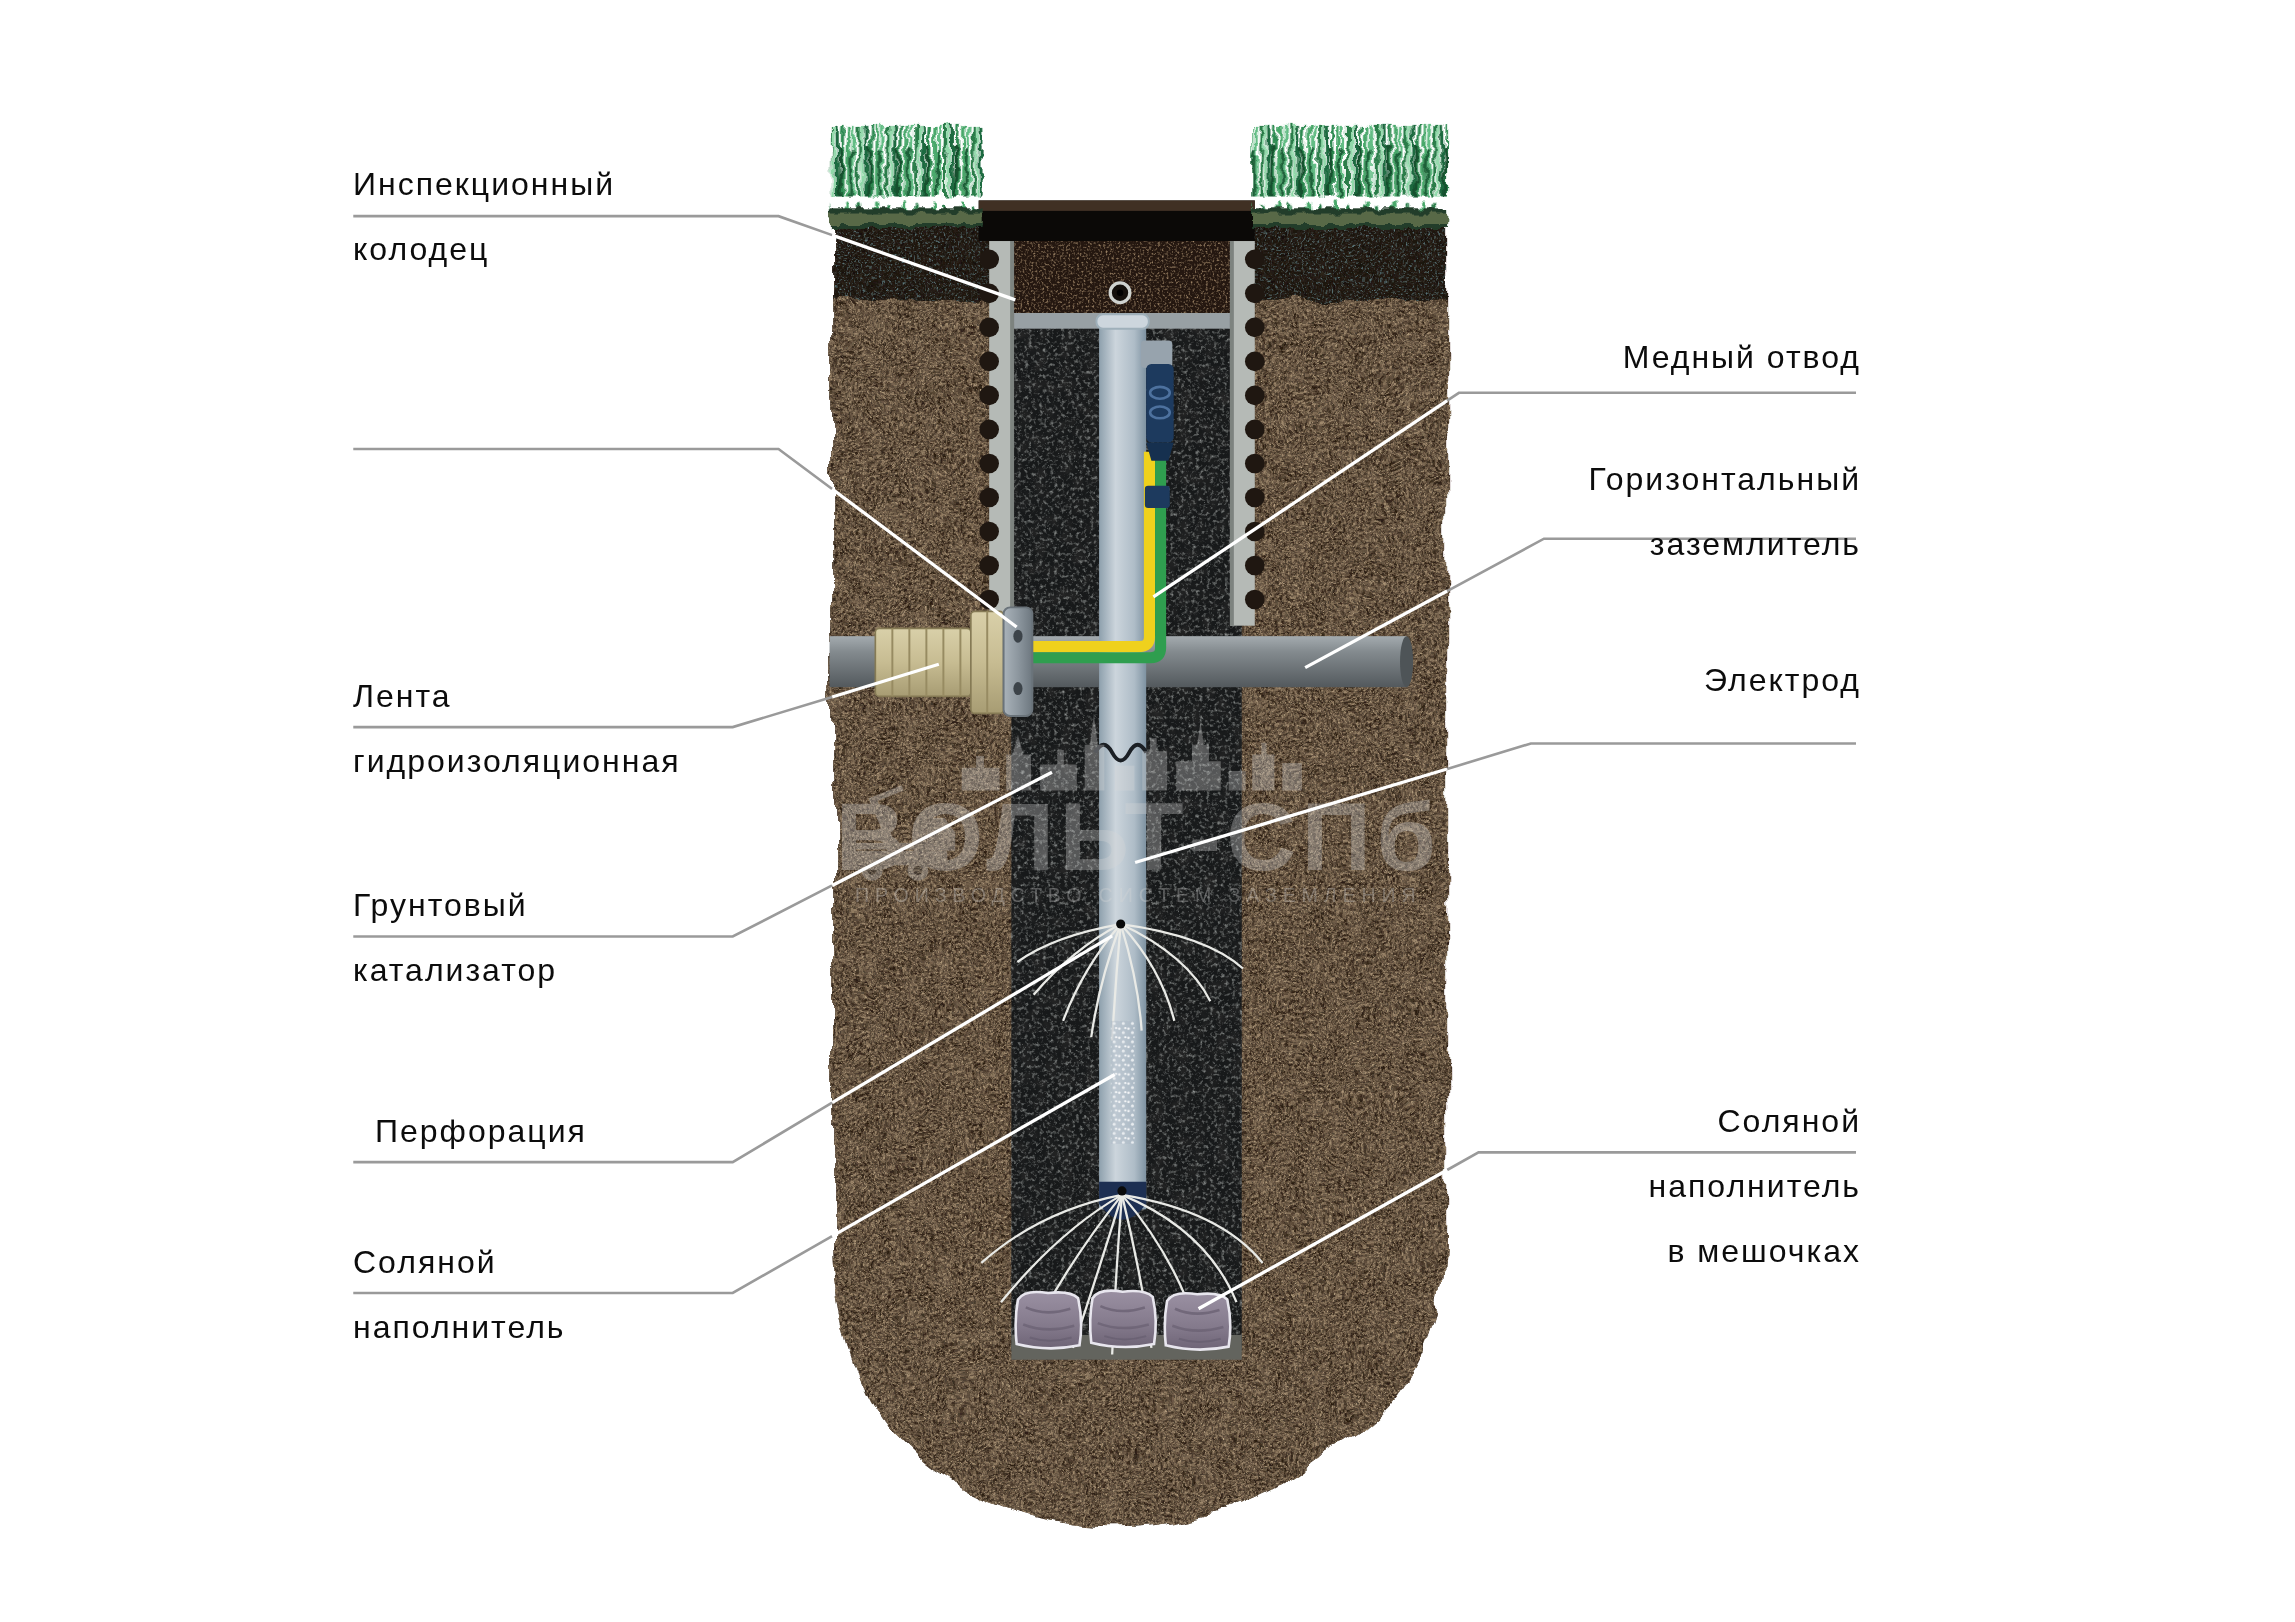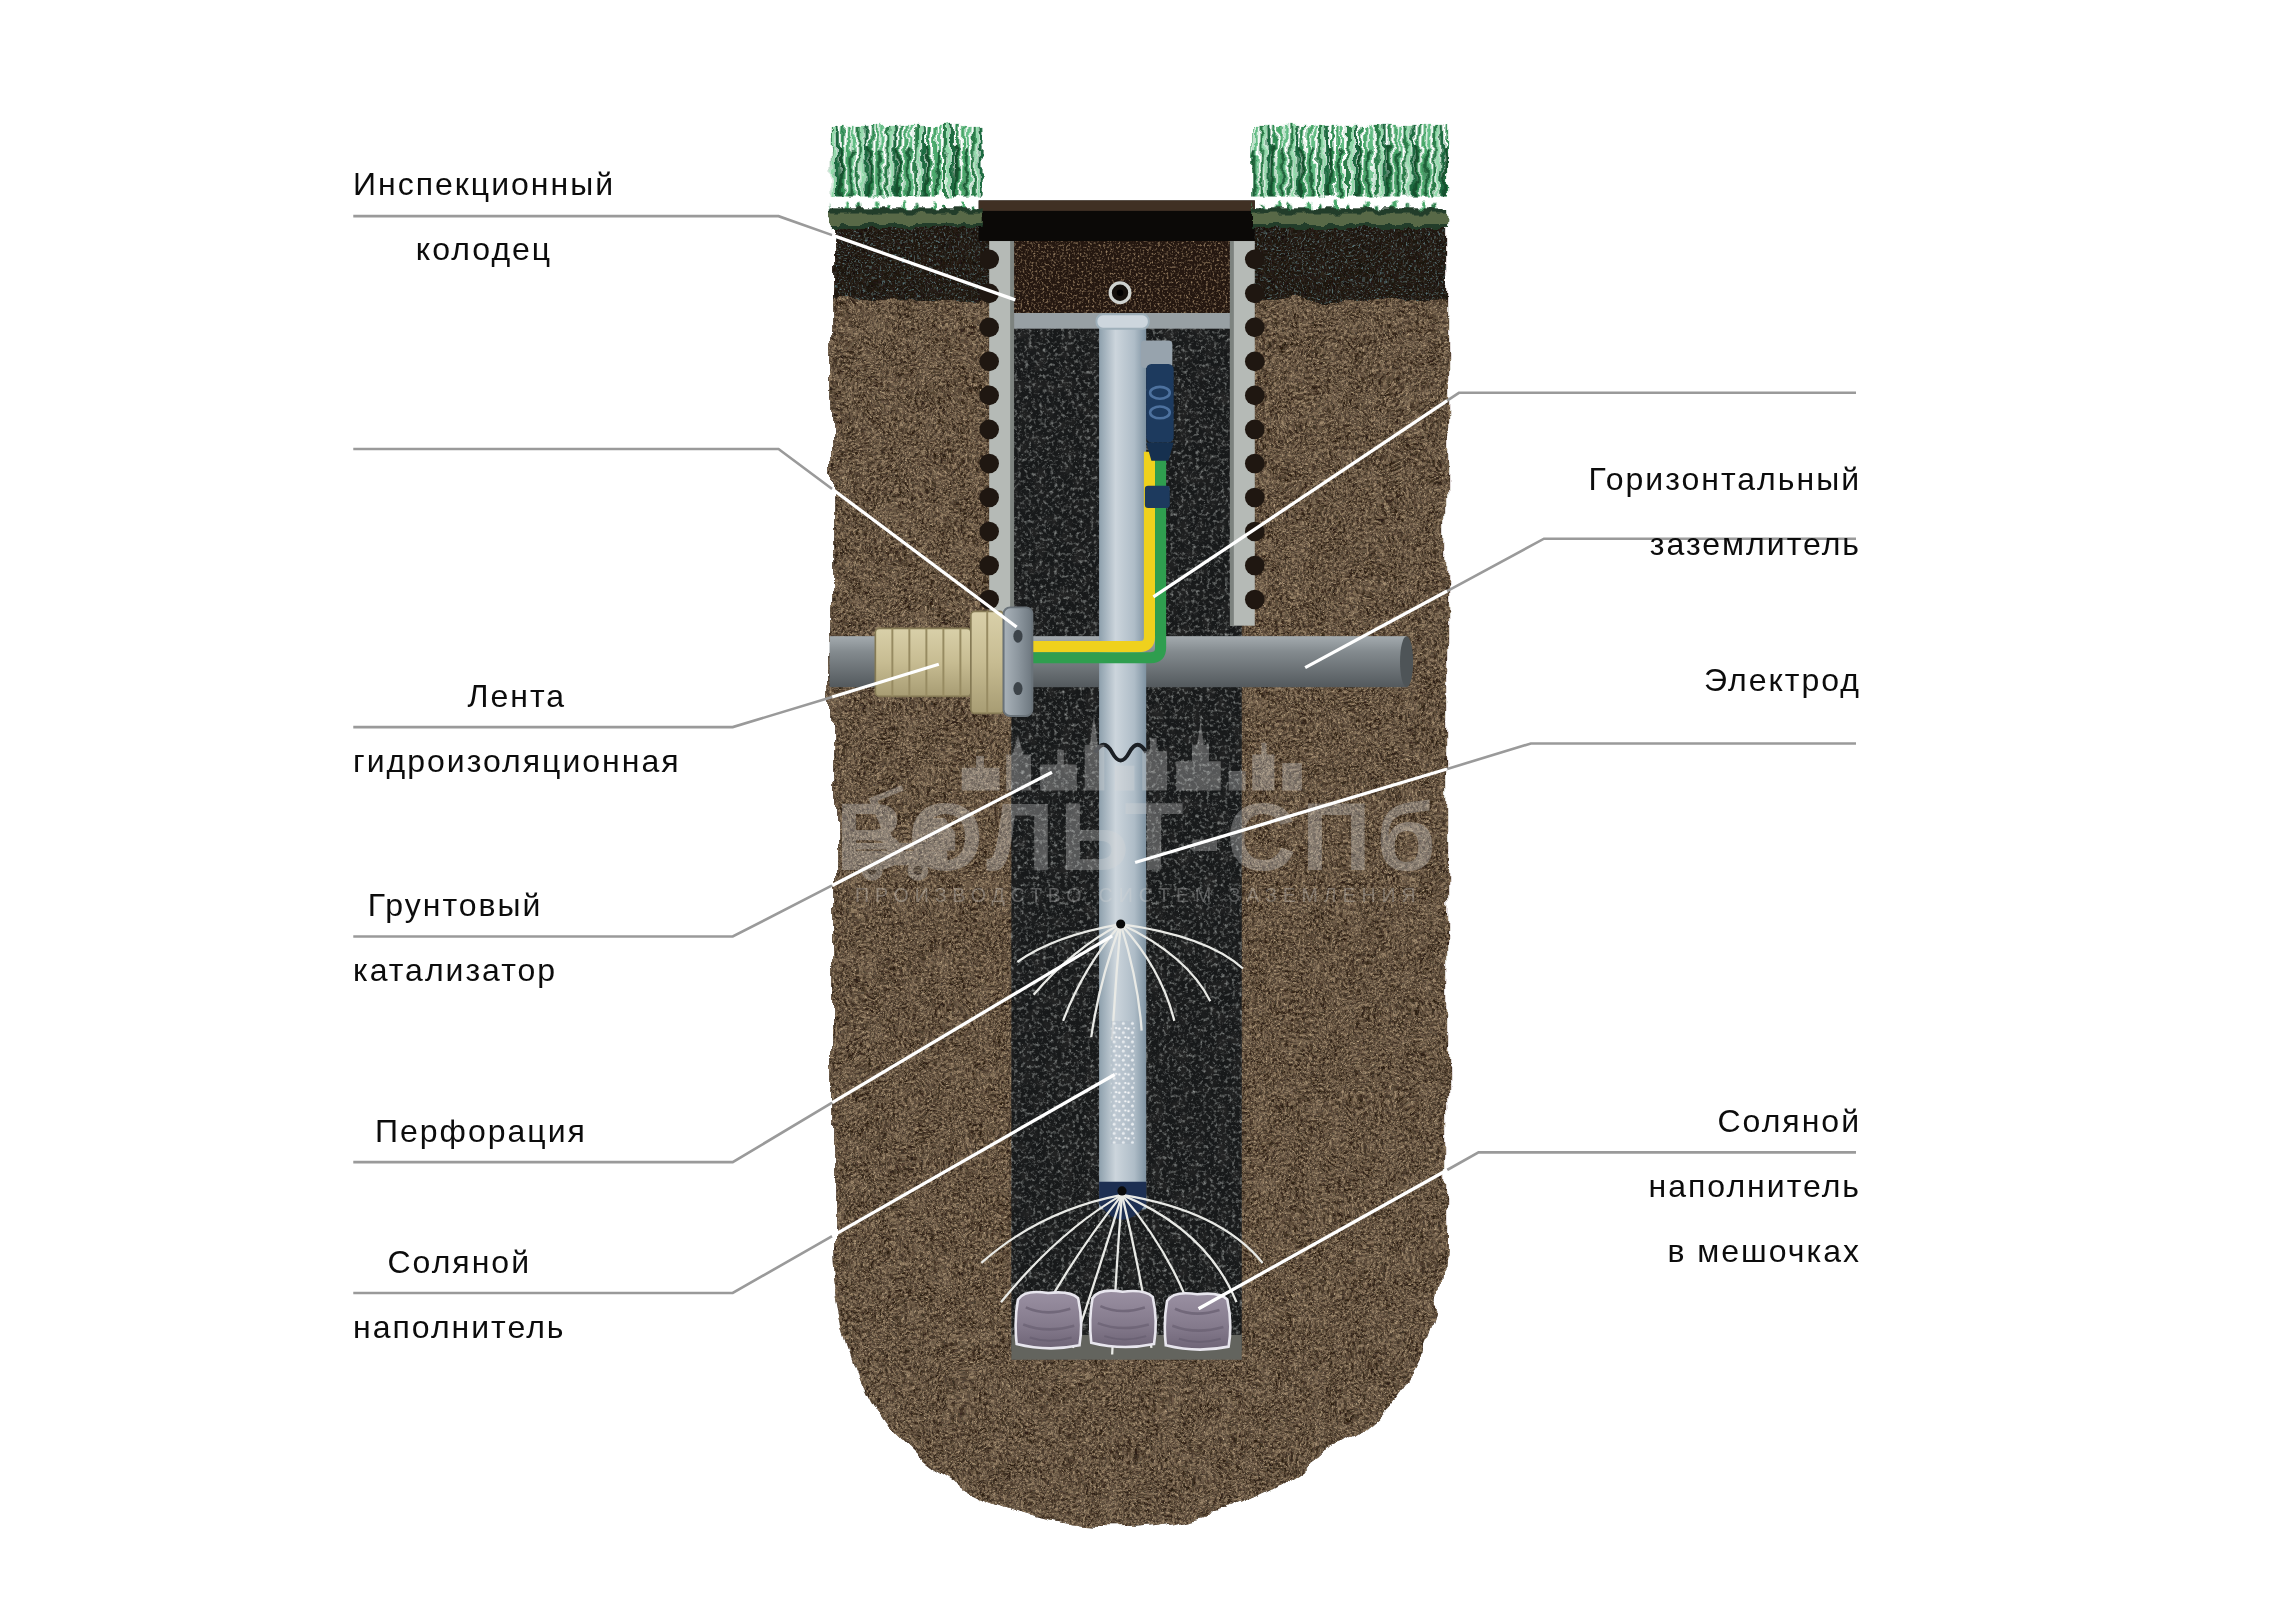--- a/index.html
+++ b/index.html
@@ -1,21 +1,21 @@
 <!DOCTYPE html>
 <html style="font-size:10.5px"><head>
 <meta charset="utf-8">
 <style>
   html,body{margin:0;padding:0;background:#fff;}
   .stage{position:relative;width:2295px;height:1623px;background:#fff;overflow:hidden;
          font-family:"Liberation Sans",sans-serif;}
   .stage svg{position:absolute;left:0;top:0;}
   .lbl{position:absolute;font-size:32px;letter-spacing:2px;color:#0c0c0c;
        line-height:65px;white-space:pre-line;}
-  .lbl.left{text-align:center;}
+  .lbl.left{text-align:left;}
   .lbl.right{text-align:right;}
 </style>
 </head>
 <body>
 
 <div class="stage">
 
 <svg width="2295" height="1623" viewBox="0 0 3508 2480">
 <defs>
   <filter id="rough" x="-4%" y="-4%" width="108%" height="108%">
@@ -332,20 +332,21 @@
 <div class="lbl left" style="left:353px;top:152px;">Инспекционный
 колодец</div>
 <div class="lbl left" style="left:353px;top:873px;">Грунтовый
 катализатор</div>
 <div class="lbl left" style="left:353px;top:664px;">Лента
 гидроизоляционная</div>
 <div class="lbl left" style="left:353px;top:1099px;margin-left:22px;">Перфорация</div>
 <div class="lbl left" style="left:353px;top:1230px;">Соляной
 наполнитель</div>
 
+<div class="lbl right" style="right:434px;top:325px;">Медный отвод</div>
 <div class="lbl right" style="right:434px;top:447px;">Горизонтальный
 заземлитель</div>
 <div class="lbl right" style="right:434px;top:648px;">Электрод</div>
 <div class="lbl right" style="right:434px;top:1089px;">Соляной
 наполнитель
 в мешочках</div>
 
 </div>
 
 

